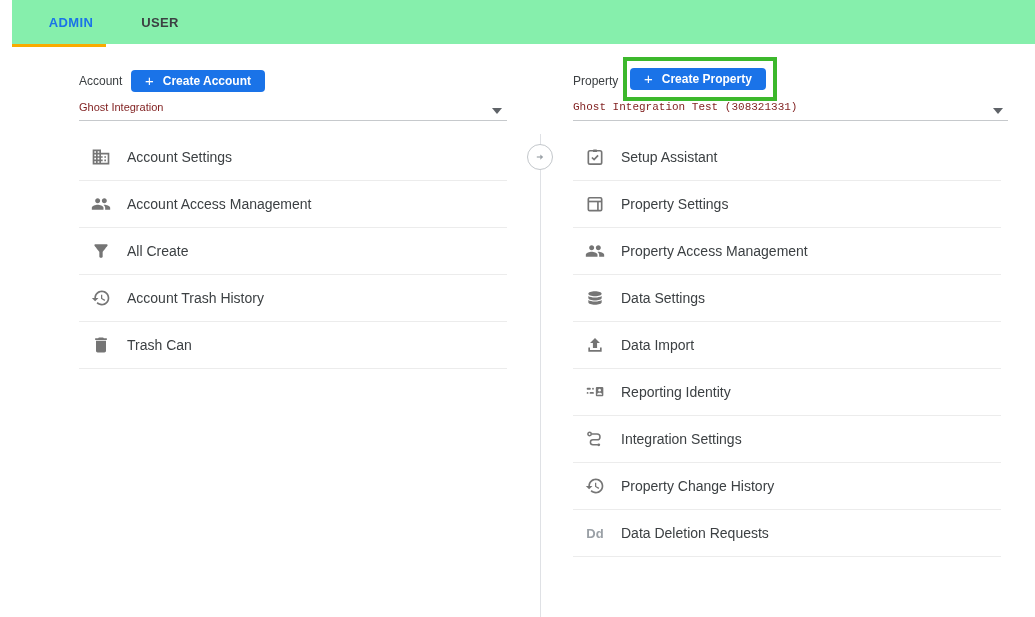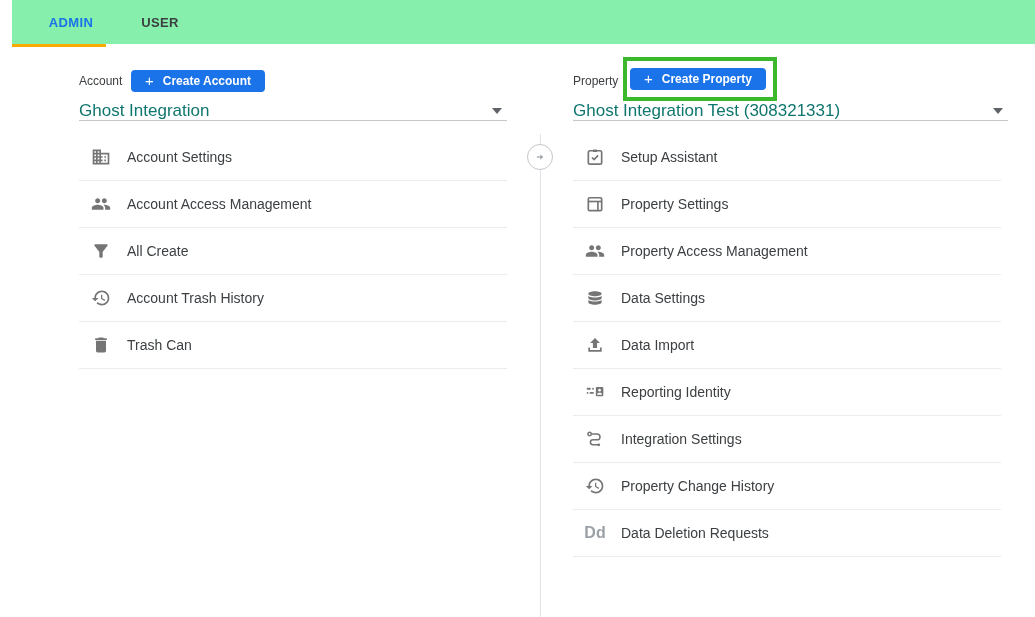--- a/index.html
+++ b/index.html
@@ -17,33 +17,33 @@
 
   
   .panel-label { position:absolute; top:72px; font-size:12px; color:#3c4043; line-height:18px; }
   .create-btn { position:absolute; height:22px; background:#1a73e8; color:#fff; border:none; border-radius:4px;
                 display:flex; align-items:center; gap:9px; padding:0 14px; font-size:12px; font-weight:700;
                 font-family:"Liberation Sans", Arial, sans-serif; cursor:pointer; }
   .create-btn .plus { font-size:15px; font-weight:400; line-height:1; position:relative; top:-1px; }
   .highlight-box { position:absolute; left:623px; top:57px; width:154px; height:44px; border:4px solid #3cb82c; }
 
   
-  .selector { position:absolute; top:101px; height:20px; font-size:17px; color:#0f766e; cursor:pointer; }
+  .selector { position:absolute; top:101px; height:20px; font-size:11px; color:#7f1d1d; cursor:pointer; }
   .selector .caret { position:absolute; top:7px; width:0; height:0;
                      border-left:5px solid transparent; border-right:5px solid transparent;
                      border-top:6px solid #5f6368; }
   .sel-underline { position:absolute; top:120px; height:1px; background:#c6c9cc; }
 
   
   .menu-list { position:absolute; top:134px; width:428px; }
   .menu-row { position:relative; height:47px; display:flex; align-items:center; border-bottom:1px solid #ececec; cursor:pointer; }
   .menu-row .icon { width:20px; height:20px; margin-left:12px; flex:0 0 auto; display:flex; align-items:center; justify-content:center; }
   .menu-row .icon svg { width:20px; height:20px; display:block; }
   .menu-row .label { margin-left:16px; font-size:14px; color:#3c4043; }
-  .dd { font-size:16px; font-weight:700; color:#9aa0a6; letter-spacing:0; }
+  .dd { font-size:13px; font-weight:700; color:#9aa0a6; letter-spacing:0; }
 
   
   .v-divider { position:absolute; left:540px; top:134px; width:1px; height:483px; background:#dfe1e5; }
   .arrow-bubble { position:absolute; left:527px; top:144px; width:26px; height:26px; background:#fff;
                   border:1px solid #c3c7cb; border-radius:50%; display:flex; align-items:center; justify-content:center; cursor:pointer; }
   .arrow-bubble svg { width:14px; height:14px; display:block; }
 </style>
 </head>
 <body>
 
@@ -65,21 +65,21 @@
     <span class="caret" style="left:413px;"></span>
   </div>
   <div class="sel-underline" style="left:79px; width:428px;"></div>
 
   <div class="panel-label" style="left:573px;">Property</div>
   <div class="highlight-box"></div>
   <button class="create-btn" style="left:630px; top:68px;">
     <span class="plus">+</span>
     <span>Create Property</span>
   </button>
-  <div class="selector" style="left:573px; width:435px;">
+  <div class="selector" style="left:573px; width:435px;font-family:Liberation Mono, monospace;">
     <span>Ghost Integration Test (308321331)</span>
     <span class="caret" style="left:420px;"></span>
   </div>
   <div class="sel-underline" style="left:573px; width:435px;"></div>
 
   <div class="v-divider"></div>
   <div class="arrow-bubble">
     <svg viewBox="0 0 24 24">
       <path fill="#9aa0a6" d="M6.5 11h7v2h-7z"></path>
       <path fill="#9aa0a6" d="M12.5 7.5L17.5 12l-5 4.5z"></path>

